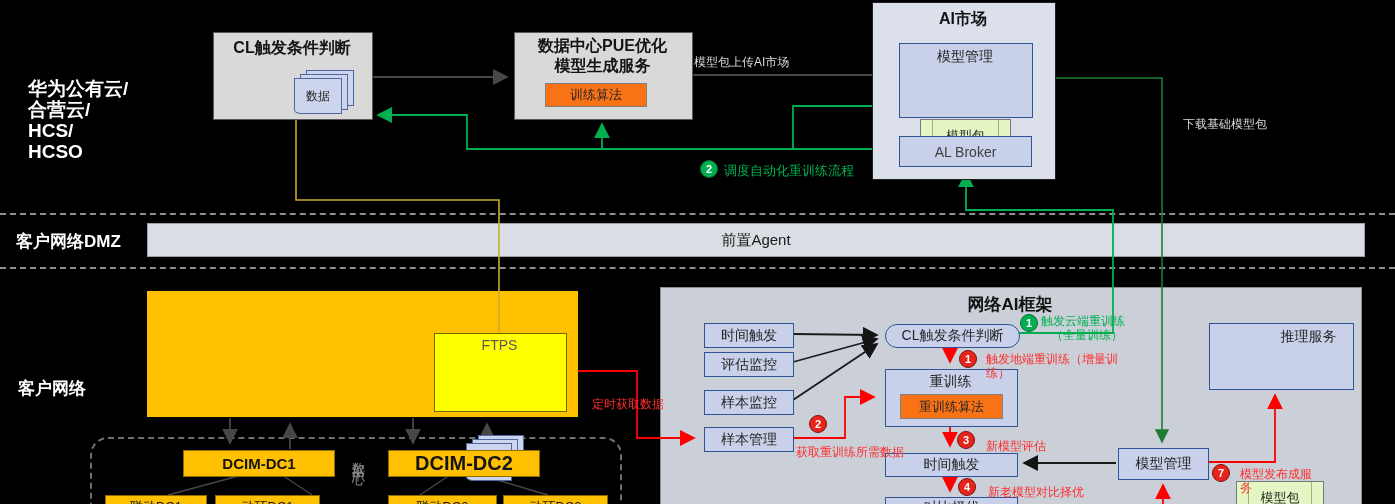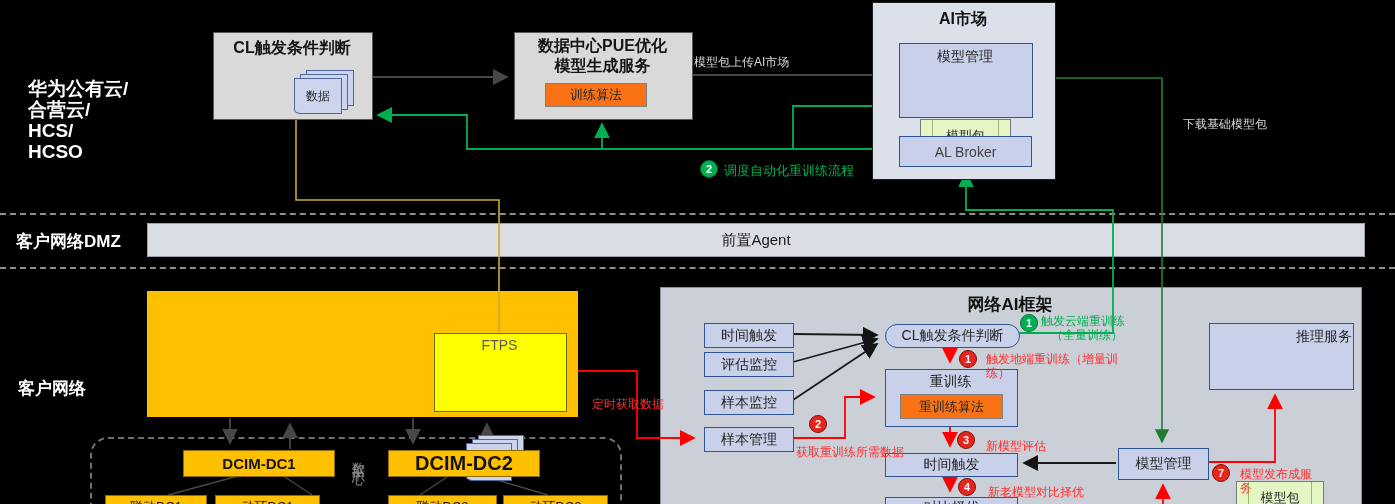--- a/index.html
+++ b/index.html
@@ -190,21 +190,21 @@
   <div class="abs lavbox" style="left:885px;top:369px;width:131px;height:56px;"></div>
   <div class="abs" style="left:885px;top:373px;width:131px;text-align:center;font-size:14px;color:#262626;">重训练</div>
   <div class="abs greenbox ctr" style="left:900px;top:394px;width:101px;height:23px;">重训练算法</div>
 
   <div class="abs lavbox ctr" style="left:885px;top:453px;width:131px;height:22px;">时间触发</div>
   <div class="abs lavbox ctr" style="left:885px;top:497px;width:131px;height:20px;">对比择优</div>
 
   <div class="abs lavbox ctr" style="left:1118px;top:448px;width:89px;height:30px;">模型管理</div>
 
   <div class="abs lavbox" style="left:1209px;top:323px;width:143px;height:65px;"></div>
-  <div class="abs" style="left:1209px;top:328px;width:143px;text-align:right;font-size:14px;color:#262626;">推理服务</div>
+  <div class="abs" style="left:1209px;top:328px;width:143px;text-align:center;font-size:14px;color:#262626;padding-left:28px;">推理服务</div>
   <div class="abs pkg ctr" style="left:1236px;top:351px;width:86px;height:32px;">
     <div class="side-l"></div>
     <span>模型包</span>
     <div class="side-r"></div>
   </div>
 
   <div class="abs circle green" style="left:1020px;top:314px;">
       <span>1</span>
     </div>
   <div class="abs ann ann-green" style="left:1041px;top:313px;">触发云端重训练</div>

